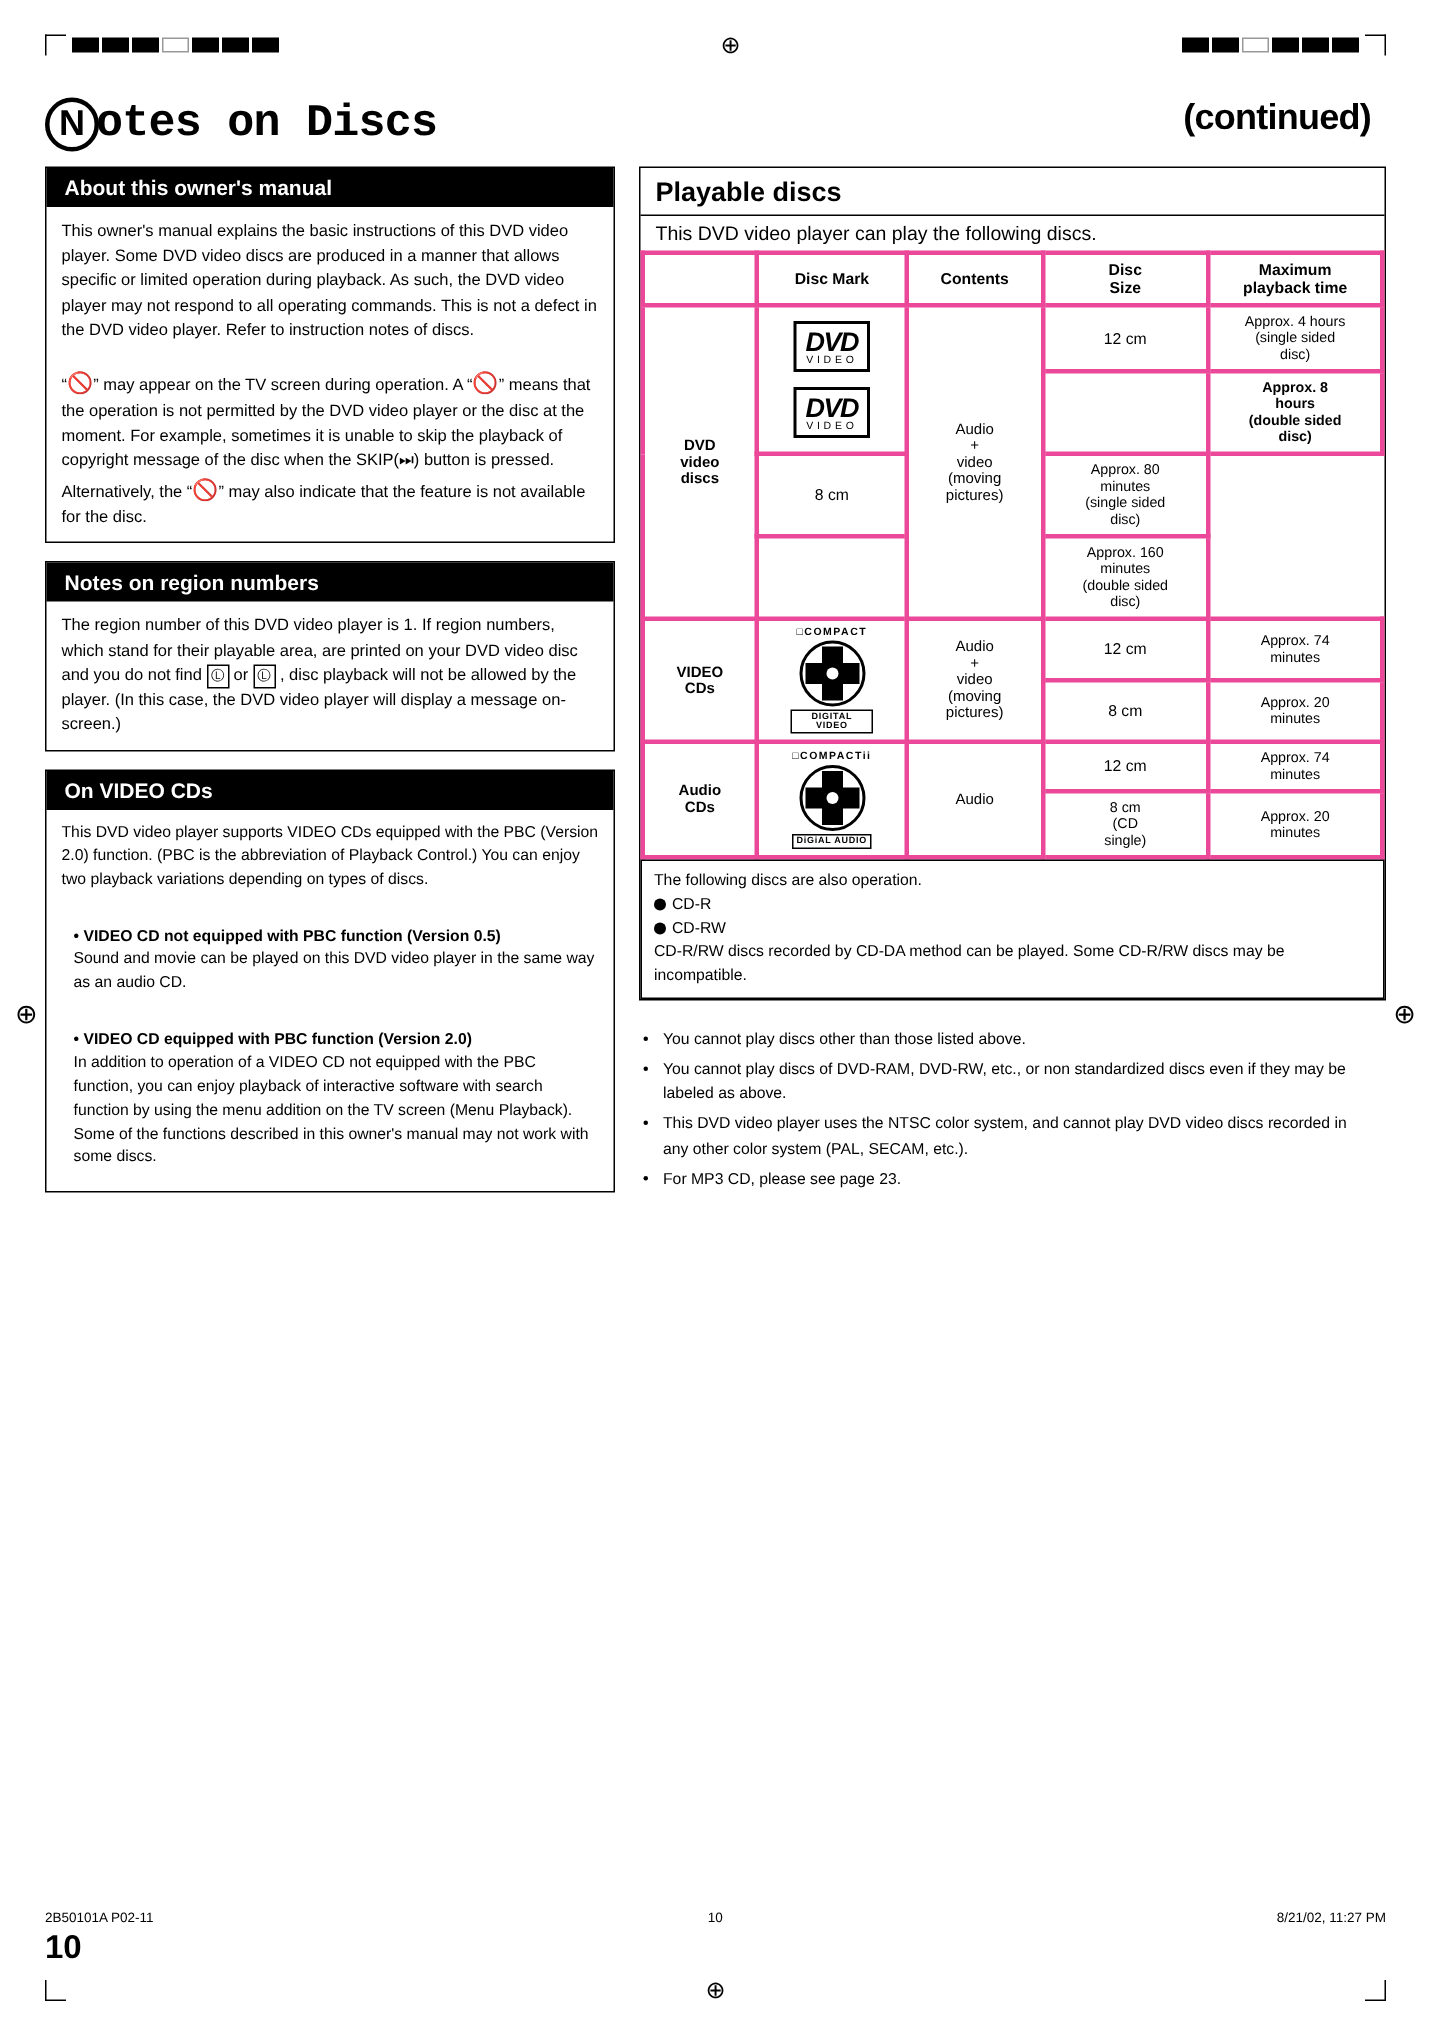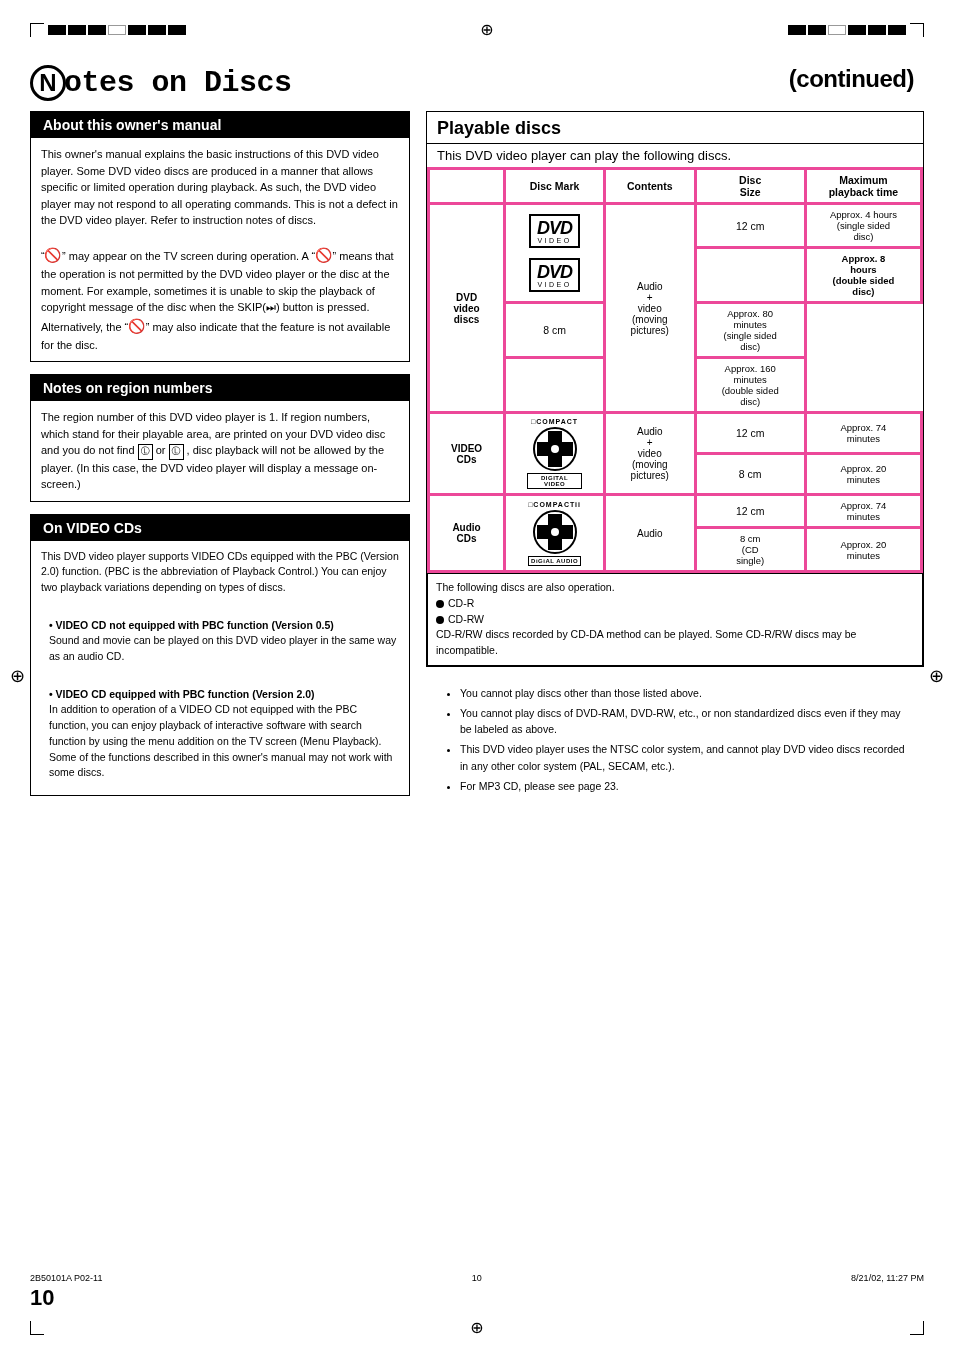--- a/index.html
+++ b/index.html
@@ -226,21 +226,21 @@
     }
 
     
     .bullet-list {
       padding: 6px 10px;
       font-size: 10.5px;
       line-height: 1.6;
     }
     .bullet-list li {
       list-style: disc;
-      margin-left: 24px;
+      margin-left: 6px;
       margin-bottom: 3px;
     }
 
     
     .video-cd-content {
       font-size: 10.5px;
       line-height: 1.5;
     }
     .video-cd-content p {
       margin-bottom: 6px;

